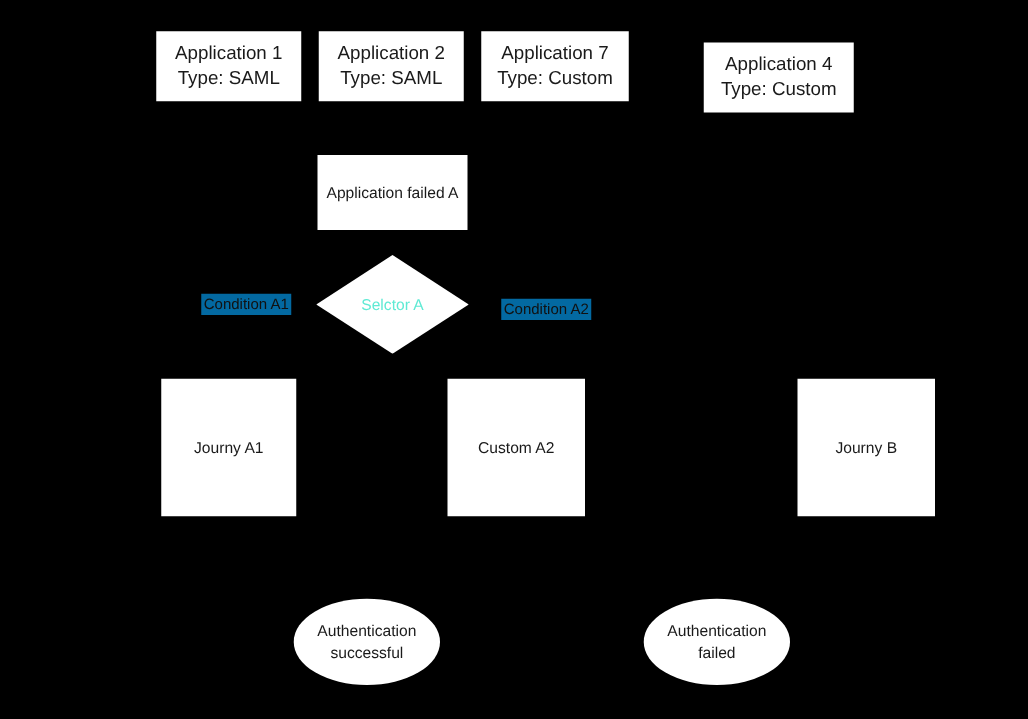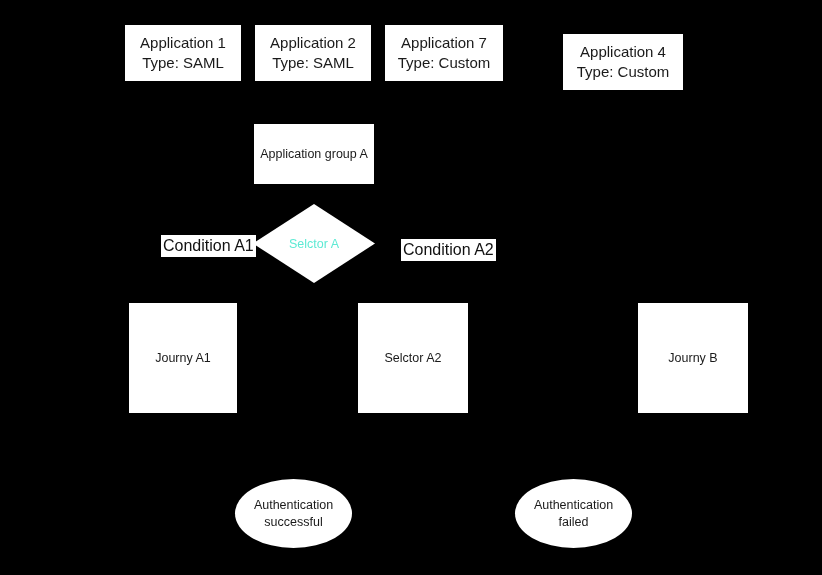--- a/index.html
+++ b/index.html
@@ -55,23 +55,23 @@
   .selector .sel-label {
     position: relative;
     z-index: 2;
     font-size: 12.5px;
     color: #5eead4;
     text-align: center;
     pointer-events: none;
   }
   .cond-label {
     position: absolute;
-    background: #ffffff;
+    background: #0369a1;
     color: #111111;
-    font-size: 16px;
+    font-size: 12px;
     line-height: 1.25;
     padding: 1px 2px;
     white-space: nowrap;
     box-sizing: border-box;
   }
 </style>
 </head>
 <body>
 
 <div id="canvas">
@@ -82,38 +82,38 @@
   <div class="node app-box" style="left:255px; top:25px; width:116px; height:56px;">Application 2
 Type: SAML</div>
 
   <div class="node app-box" style="left:385px; top:25px; width:118px; height:56px;">Application 7
 Type: Custom</div>
 
   <div class="node app-box" style="left:563px; top:34px; width:120px; height:56px;">Application 4
 Type: Custom</div>
 
 
-  <div class="node group-box" style="left:254px; top:124px; width:120px; height:60px;">Application group A</div>
+  <div class="node group-box" style="left:254px; top:124px; width:120px; height:60px;">Application failed A</div>
 
 
   <div class="selector" style="left:253px; top:204px; width:122px; height:79px;">
     <svg viewBox="0 0 122 79" width="122" height="79" preserveAspectRatio="none">
       <polygon points="61,0 122,39.5 61,79 0,39.5" fill="#ffffff"></polygon>
     </svg>
     <span class="sel-label">Selctor A</span>
   </div>
 
 
   <div class="cond-label" style="left:161px; top:235px;">Condition A1</div>
 
   <div class="cond-label" style="left:401px; top:239px;">Condition A2</div>
 
   <div class="node journey-box" style="left:129px; top:303px; width:108px; height:110px;">Journy A1</div>
 
-  <div class="node journey-box" style="left:358px; top:303px; width:110px; height:110px;">Selctor A2</div>
+  <div class="node journey-box" style="left:358px; top:303px; width:110px; height:110px;">Custom A2</div>
 
   <div class="node journey-box" style="left:638px; top:303px; width:110px; height:110px;">Journy B</div>
 
   <div class="node terminator" style="left:235px; top:479px; width:117px; height:69px;">Authentication
 successful</div>
 
   <div class="node terminator" style="left:515px; top:479px; width:117px; height:69px;">Authentication
 failed</div>
 
 </div>

